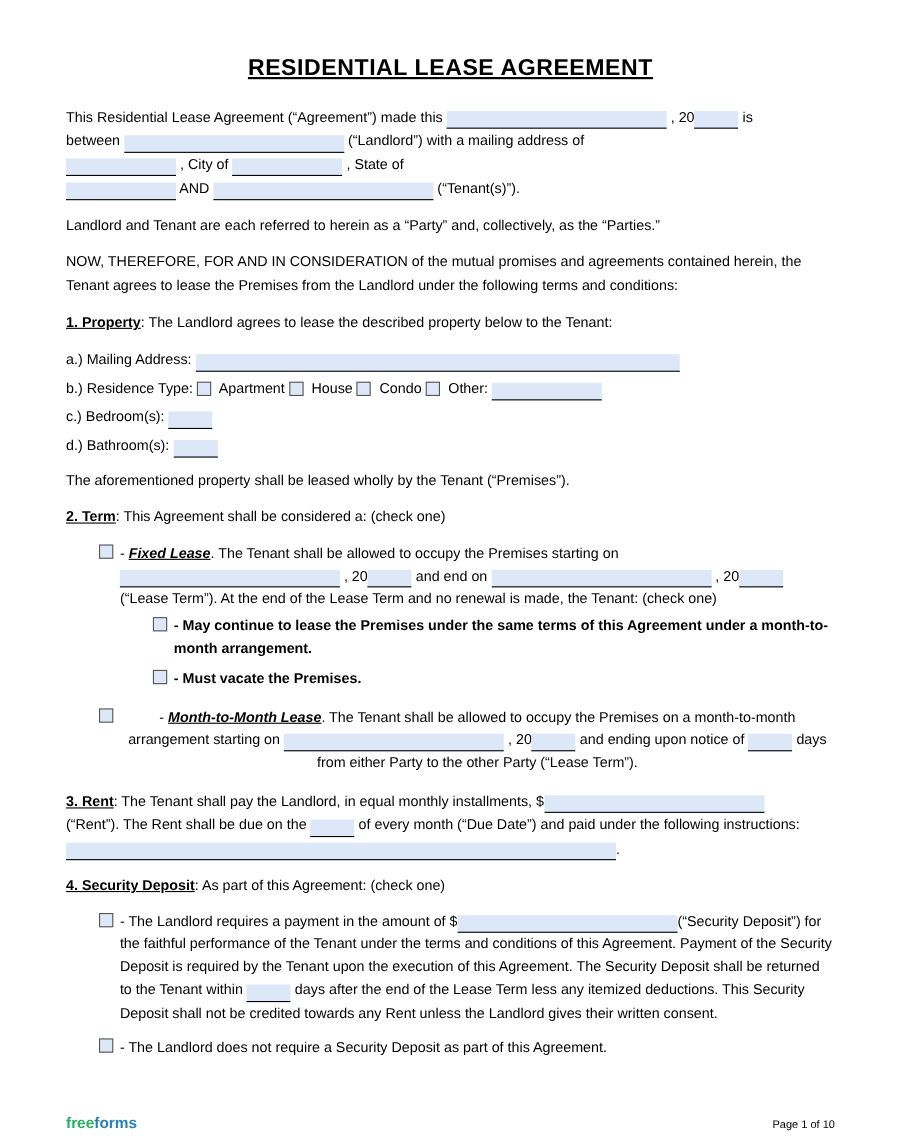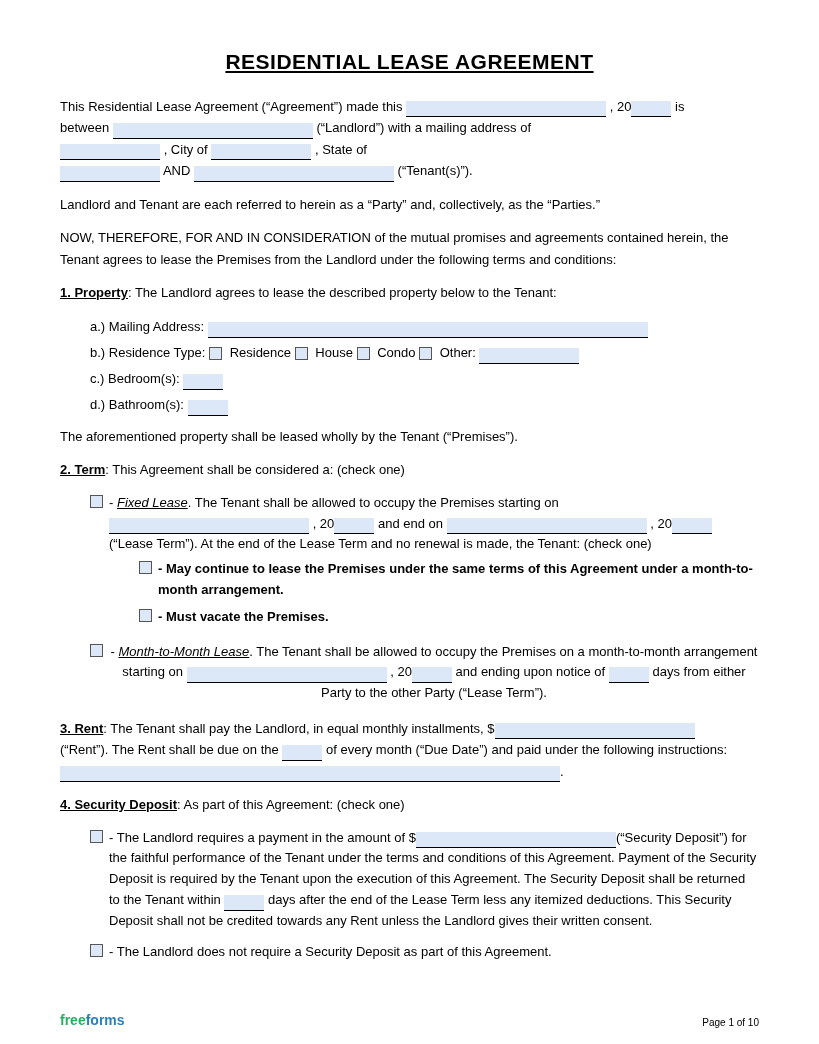--- a/index.html
+++ b/index.html
@@ -43,21 +43,21 @@
     .checkbox-box {
       display: inline-block;
       width: 13px;
       height: 13px;
       border: 1px solid #555;
       margin-right: 6px;
       margin-top: 2px;
       flex-shrink: 0;
       background: #dce8f7;
     }
-    .bold { font-weight: normal; }
+    .bold { font-weight: bold; }
     .italic { font-style: italic; }
     .underline { text-decoration: underline; }
     .footer {
       position: absolute;
       bottom: 16px;
       left: 60px;
       right: 60px;
       display: flex;
       justify-content: space-between;
       align-items: flex-end;
@@ -66,21 +66,21 @@
       font-size: 14px;
       font-weight: bold;
     }
     .footer-brand .free { color: #27ae60; }
     .footer-brand .forms { color: #2980b9; }
     .footer-page {
       font-size: 10px;
     }
     .para { margin-bottom: 12px; line-height: 1.65; }
     .section-heading { font-weight: bold; display: inline; }
-    .property-list { margin-left: 30px; margin-bottom: 10px; }
+    .property-list { margin-bottom: 10px; }
     .property-item { margin-bottom: 4px; line-height: 1.7; }
     .checkbox-inline {
       display: inline-block;
       width: 13px;
       height: 13px;
       border: 1px solid #555;
       margin-right: 4px;
       vertical-align: middle;
       background: #dce8f7;
     }
@@ -121,21 +121,21 @@
 
 <div class="property-list">
 
   <div class="property-item">
     <span>a.)  Mailing Address:</span>
     <span class="underline-field full"></span>
   </div>
 
   <div class="property-item">
     <span>b.)  Residence Type:</span>
-    <span class="checkbox-inline"></span><span> Residence</span>
+    <span class="checkbox-inline"></span><span> Apartment</span>
     <span class="checkbox-inline"></span><span> House</span>
     <span class="checkbox-inline"></span><span> Condo</span>
     <span class="checkbox-inline"></span><span> Other:</span>
     <span class="underline-field medium"></span>
   </div>
 
   <div class="property-item">
     <span>c.)  Bedroom(s):</span>
     <span class="underline-field short"></span>
   </div>

